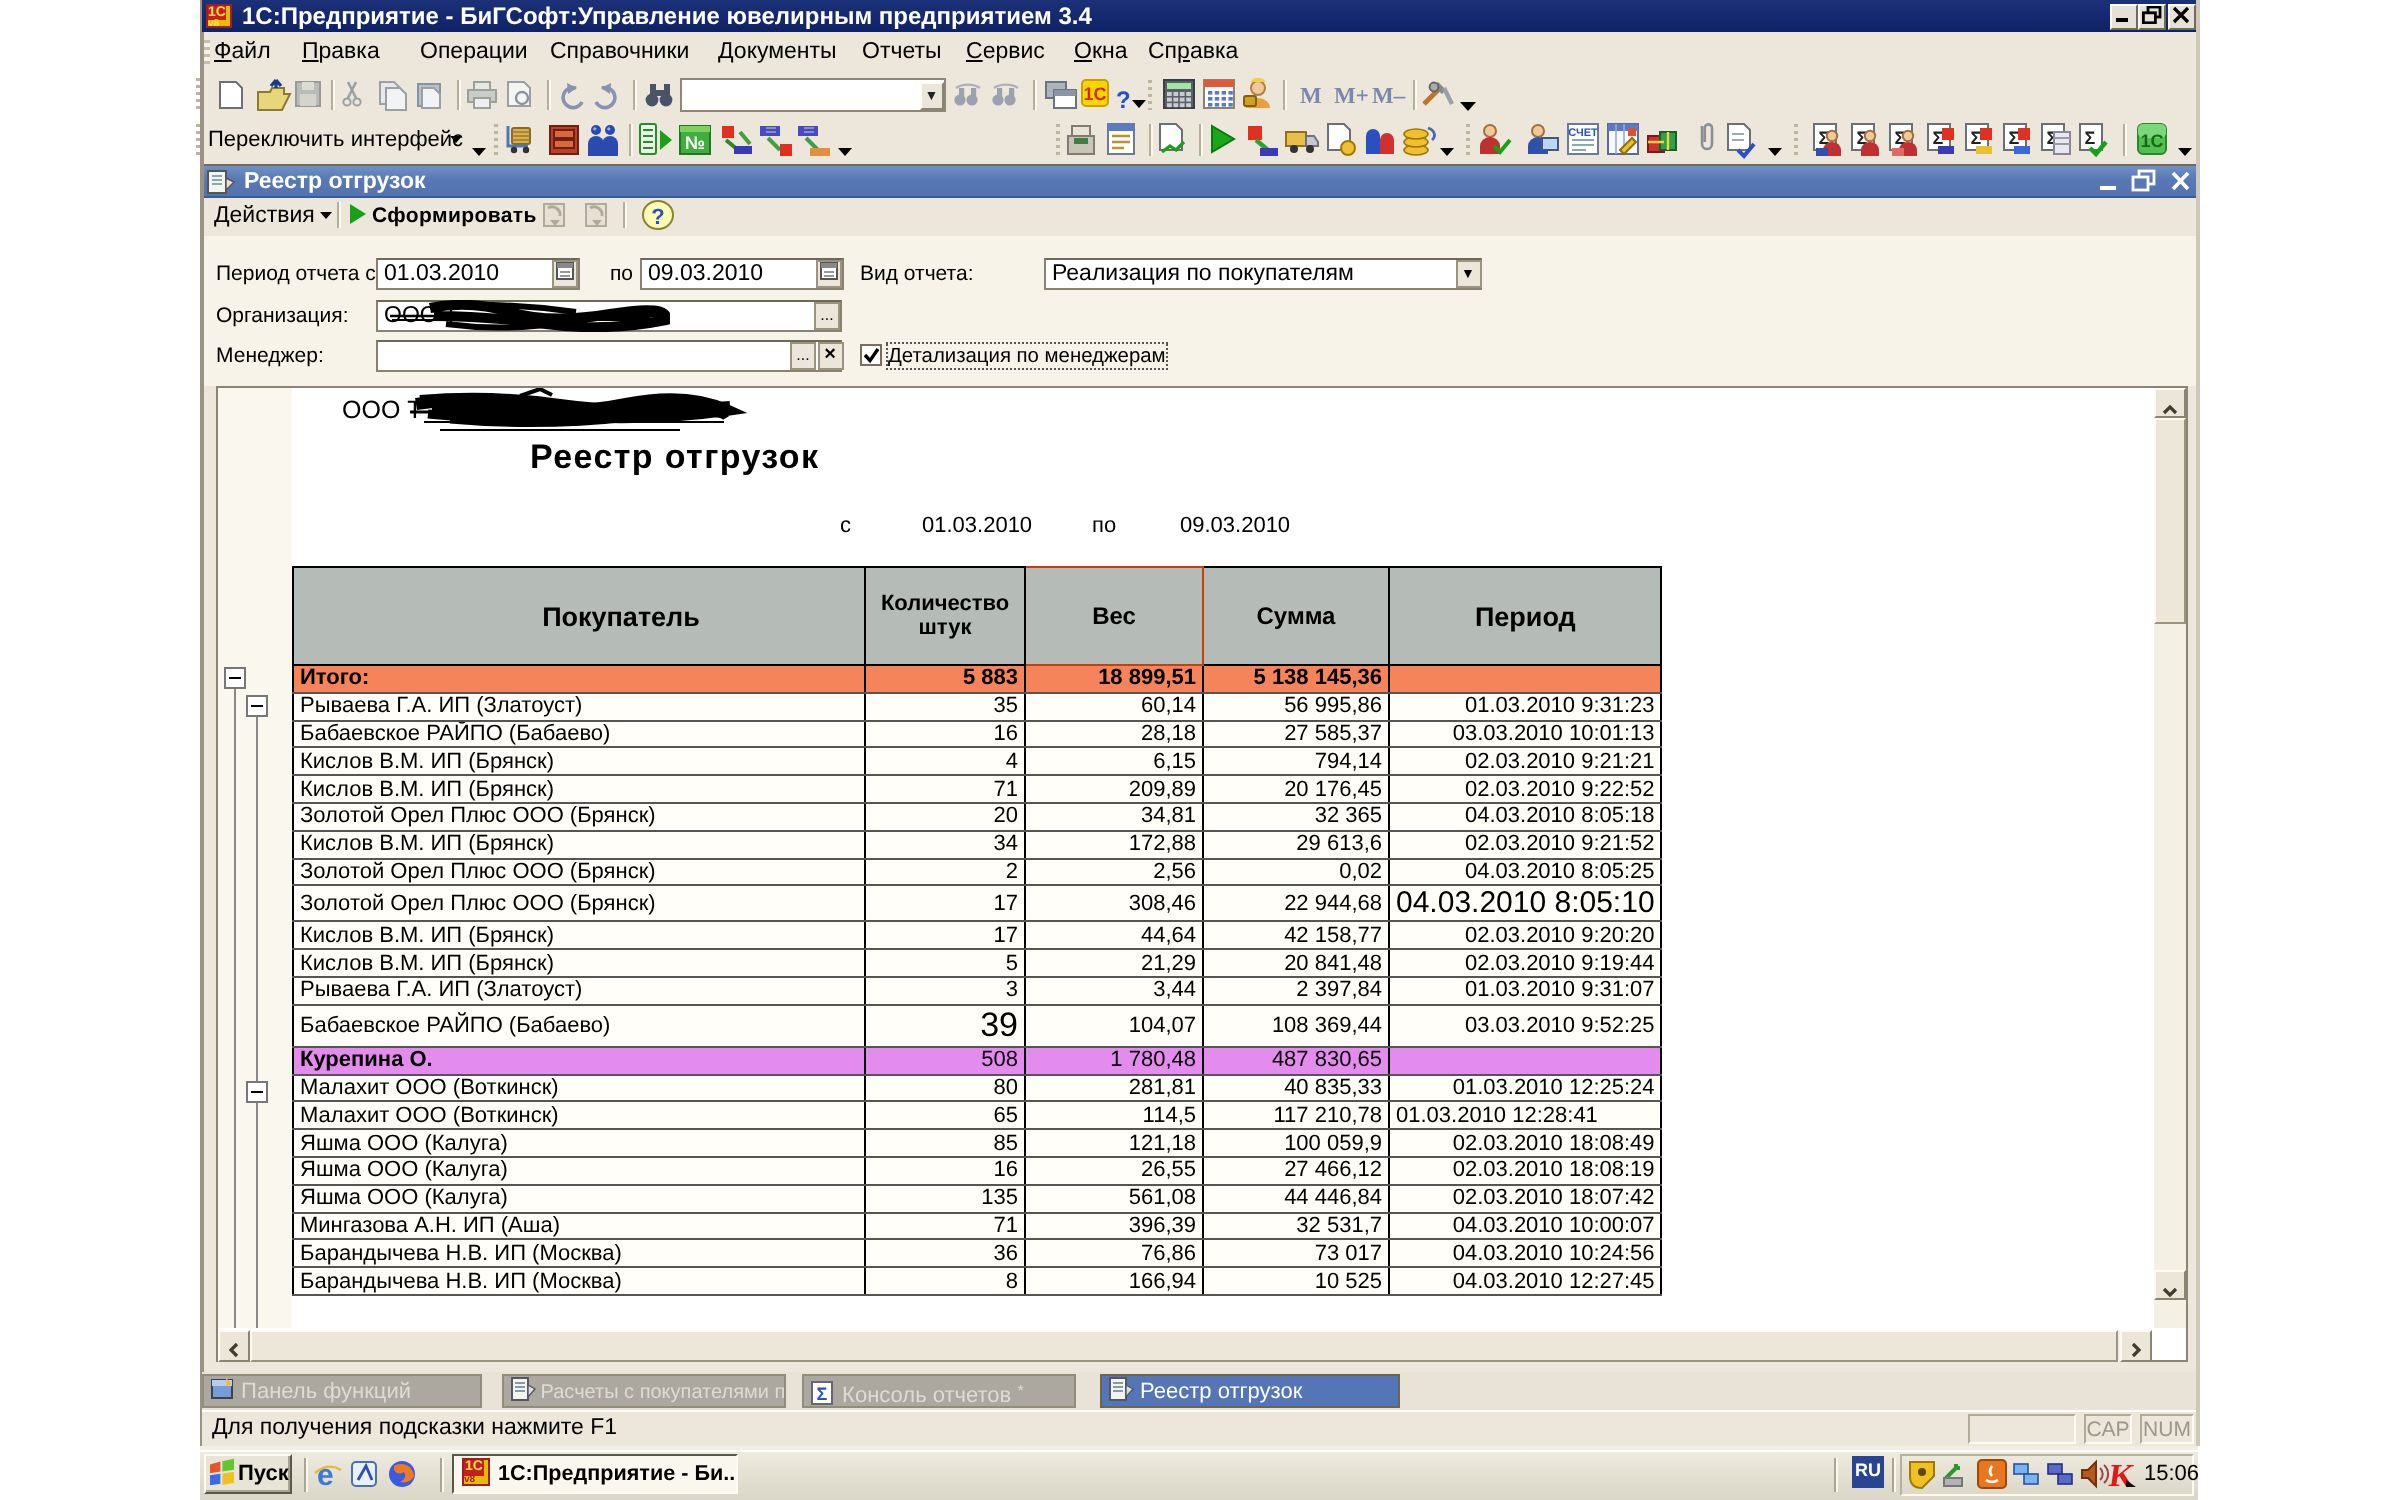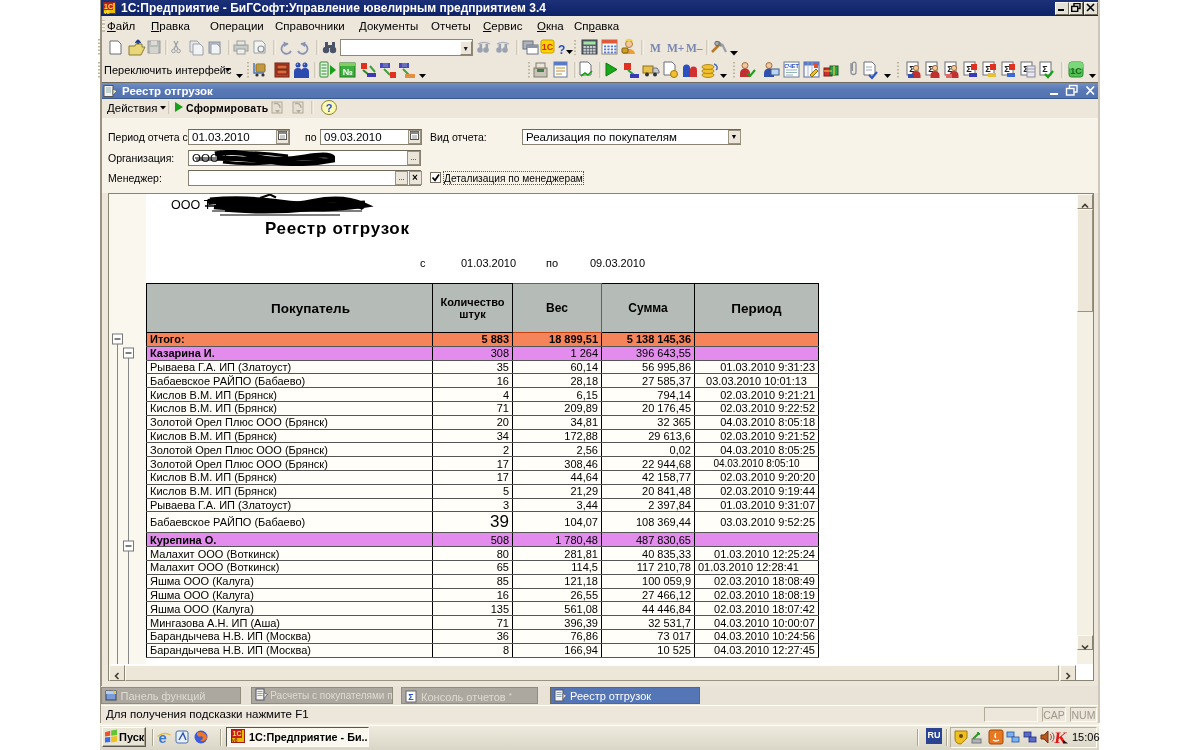--- a/index.html
+++ b/index.html
@@ -410,40 +410,33 @@
         <td style="border:1px solid #000;text-align:center;font-size:12px;font-weight:bold;">Сумма</td>
         <td style="border:1px solid #000;text-align:center;font-size:13.5px;font-weight:bold;">Период</td>
       </tr>
       <tr style="height:13.8px;background:#f6845b;">
         <td style="border-left:1px solid #000;border-right:1px solid #000;border-bottom:1px solid #555;font-size:11px;padding:0 3px;white-space:nowrap;overflow:hidden;font-weight:bold;">Итого:</td>
         <td style="border-left:1px solid #000;border-right:1px solid #000;border-bottom:1px solid #555;font-size:11px;padding:0 3px;white-space:nowrap;overflow:hidden;font-weight:bold;text-align:right;">5 883</td>
         <td style="border-left:1px solid #000;border-right:1px solid #000;border-bottom:1px solid #555;font-size:11px;padding:0 3px;white-space:nowrap;overflow:hidden;font-weight:bold;text-align:right;">18 899,51</td>
         <td style="border-left:1px solid #000;border-right:1px solid #000;border-bottom:1px solid #555;font-size:11px;padding:0 3px;white-space:nowrap;overflow:hidden;font-weight:bold;text-align:right;">5 138 145,36</td>
         <td style="border-left:1px solid #000;border-right:1px solid #000;border-bottom:1px solid #555;font-size:11px;padding:0 3px;white-space:nowrap;overflow:hidden;font-weight:bold;text-align:right;"></td>
       </tr>
-      <tr style="height:13.8px;background:#e38cee;">
-        <td style="border-left:1px solid #000;border-right:1px solid #000;border-bottom:1px solid #555;font-size:11px;padding:0 3px;white-space:nowrap;overflow:hidden;font-weight:bold;">Казарина И.</td>
-        <td style="border-left:1px solid #000;border-right:1px solid #000;border-bottom:1px solid #555;font-size:11px;padding:0 3px;white-space:nowrap;overflow:hidden;font-weight:normal;text-align:right;">308</td>
-        <td style="border-left:1px solid #000;border-right:1px solid #000;border-bottom:1px solid #555;font-size:11px;padding:0 3px;white-space:nowrap;overflow:hidden;font-weight:normal;text-align:right;">1 264</td>
-        <td style="border-left:1px solid #000;border-right:1px solid #000;border-bottom:1px solid #555;font-size:11px;padding:0 3px;white-space:nowrap;overflow:hidden;font-weight:normal;text-align:right;">396 643,55</td>
-        <td style="border-left:1px solid #000;border-right:1px solid #000;border-bottom:1px solid #555;font-size:11px;padding:0 3px;white-space:nowrap;overflow:hidden;font-weight:normal;text-align:right;"></td>
-      </tr>
       <tr style="height:13.8px;background:#fffef8;">
         <td style="border-left:1px solid #000;border-right:1px solid #000;border-bottom:1px solid #555;font-size:11px;padding:0 3px;white-space:nowrap;overflow:hidden;font-weight:normal;">Рываева Г.А. ИП (Златоуст)</td>
         <td style="border-left:1px solid #000;border-right:1px solid #000;border-bottom:1px solid #555;font-size:11px;padding:0 3px;white-space:nowrap;overflow:hidden;font-weight:normal;text-align:right;">35</td>
         <td style="border-left:1px solid #000;border-right:1px solid #000;border-bottom:1px solid #555;font-size:11px;padding:0 3px;white-space:nowrap;overflow:hidden;font-weight:normal;text-align:right;">60,14</td>
         <td style="border-left:1px solid #000;border-right:1px solid #000;border-bottom:1px solid #555;font-size:11px;padding:0 3px;white-space:nowrap;overflow:hidden;font-weight:normal;text-align:right;">56 995,86</td>
         <td style="border-left:1px solid #000;border-right:1px solid #000;border-bottom:1px solid #555;font-size:11px;padding:0 3px;white-space:nowrap;overflow:hidden;font-weight:normal;text-align:right;">01.03.2010 9:31:23</td>
       </tr>
       <tr style="height:13.8px;background:#fffef8;">
         <td style="border-left:1px solid #000;border-right:1px solid #000;border-bottom:1px solid #555;font-size:11px;padding:0 3px;white-space:nowrap;overflow:hidden;font-weight:normal;">Бабаевское РАЙПО (Бабаево)</td>
         <td style="border-left:1px solid #000;border-right:1px solid #000;border-bottom:1px solid #555;font-size:11px;padding:0 3px;white-space:nowrap;overflow:hidden;font-weight:normal;text-align:right;">16</td>
         <td style="border-left:1px solid #000;border-right:1px solid #000;border-bottom:1px solid #555;font-size:11px;padding:0 3px;white-space:nowrap;overflow:hidden;font-weight:normal;text-align:right;">28,18</td>
         <td style="border-left:1px solid #000;border-right:1px solid #000;border-bottom:1px solid #555;font-size:11px;padding:0 3px;white-space:nowrap;overflow:hidden;font-weight:normal;text-align:right;">27 585,37</td>
-        <td style="border-left:1px solid #000;border-right:1px solid #000;border-bottom:1px solid #555;font-size:11px;padding:0 3px;white-space:nowrap;overflow:hidden;font-weight:normal;text-align:center;">03.03.2010 10:01:13</td>
+        <td style="border-left:1px solid #000;border-right:1px solid #000;border-bottom:1px solid #555;font-size:11px;padding:0 3px;white-space:nowrap;overflow:hidden;font-weight:normal;text-align:right;">03.03.2010 10:01:13</td>
       </tr>
       <tr style="height:13.8px;background:#fffef8;">
         <td style="border-left:1px solid #000;border-right:1px solid #000;border-bottom:1px solid #555;font-size:11px;padding:0 3px;white-space:nowrap;overflow:hidden;font-weight:normal;">Кислов В.М. ИП (Брянск)</td>
         <td style="border-left:1px solid #000;border-right:1px solid #000;border-bottom:1px solid #555;font-size:11px;padding:0 3px;white-space:nowrap;overflow:hidden;font-weight:normal;text-align:right;">4</td>
         <td style="border-left:1px solid #000;border-right:1px solid #000;border-bottom:1px solid #555;font-size:11px;padding:0 3px;white-space:nowrap;overflow:hidden;font-weight:normal;text-align:right;">6,15</td>
         <td style="border-left:1px solid #000;border-right:1px solid #000;border-bottom:1px solid #555;font-size:11px;padding:0 3px;white-space:nowrap;overflow:hidden;font-weight:normal;text-align:right;">794,14</td>
         <td style="border-left:1px solid #000;border-right:1px solid #000;border-bottom:1px solid #555;font-size:11px;padding:0 3px;white-space:nowrap;overflow:hidden;font-weight:normal;text-align:right;">02.03.2010 9:21:21</td>
       </tr>
       <tr style="height:13.8px;background:#fffef8;">
         <td style="border-left:1px solid #000;border-right:1px solid #000;border-bottom:1px solid #555;font-size:11px;padding:0 3px;white-space:nowrap;overflow:hidden;font-weight:normal;">Кислов В.М. ИП (Брянск)</td>
@@ -471,21 +464,21 @@
         <td style="border-left:1px solid #000;border-right:1px solid #000;border-bottom:1px solid #555;font-size:11px;padding:0 3px;white-space:nowrap;overflow:hidden;font-weight:normal;text-align:right;">2</td>
         <td style="border-left:1px solid #000;border-right:1px solid #000;border-bottom:1px solid #555;font-size:11px;padding:0 3px;white-space:nowrap;overflow:hidden;font-weight:normal;text-align:right;">2,56</td>
         <td style="border-left:1px solid #000;border-right:1px solid #000;border-bottom:1px solid #555;font-size:11px;padding:0 3px;white-space:nowrap;overflow:hidden;font-weight:normal;text-align:right;">0,02</td>
         <td style="border-left:1px solid #000;border-right:1px solid #000;border-bottom:1px solid #555;font-size:11px;padding:0 3px;white-space:nowrap;overflow:hidden;font-weight:normal;text-align:right;">04.03.2010 8:05:25</td>
       </tr>
       <tr style="height:13.8px;background:#fffef8;">
         <td style="border-left:1px solid #000;border-right:1px solid #000;border-bottom:1px solid #555;font-size:11px;padding:0 3px;white-space:nowrap;overflow:hidden;font-weight:normal;">Золотой Орел Плюс ООО (Брянск)</td>
         <td style="border-left:1px solid #000;border-right:1px solid #000;border-bottom:1px solid #555;font-size:11px;padding:0 3px;white-space:nowrap;overflow:hidden;font-weight:normal;text-align:right;">17</td>
         <td style="border-left:1px solid #000;border-right:1px solid #000;border-bottom:1px solid #555;font-size:11px;padding:0 3px;white-space:nowrap;overflow:hidden;font-weight:normal;text-align:right;">308,46</td>
         <td style="border-left:1px solid #000;border-right:1px solid #000;border-bottom:1px solid #555;font-size:11px;padding:0 3px;white-space:nowrap;overflow:hidden;font-weight:normal;text-align:right;">22 944,68</td>
-        <td style="border-left:1px solid #000;border-right:1px solid #000;border-bottom:1px solid #555;font-size:10px;padding:0 3px;white-space:nowrap;overflow:hidden;font-weight:normal;text-align:center;">04.03.2010 8:05:10</td>
+        <td style="border-left:1px solid #000;border-right:1px solid #000;border-bottom:1px solid #555;font-size:15px;padding:0 3px;white-space:nowrap;overflow:hidden;font-weight:normal;text-align:left;">04.03.2010 8:05:10</td>
       </tr>
       <tr style="height:13.8px;background:#fffef8;">
         <td style="border-left:1px solid #000;border-right:1px solid #000;border-bottom:1px solid #555;font-size:11px;padding:0 3px;white-space:nowrap;overflow:hidden;font-weight:normal;">Кислов В.М. ИП (Брянск)</td>
         <td style="border-left:1px solid #000;border-right:1px solid #000;border-bottom:1px solid #555;font-size:11px;padding:0 3px;white-space:nowrap;overflow:hidden;font-weight:normal;text-align:right;">17</td>
         <td style="border-left:1px solid #000;border-right:1px solid #000;border-bottom:1px solid #555;font-size:11px;padding:0 3px;white-space:nowrap;overflow:hidden;font-weight:normal;text-align:right;">44,64</td>
         <td style="border-left:1px solid #000;border-right:1px solid #000;border-bottom:1px solid #555;font-size:11px;padding:0 3px;white-space:nowrap;overflow:hidden;font-weight:normal;text-align:right;">42 158,77</td>
         <td style="border-left:1px solid #000;border-right:1px solid #000;border-bottom:1px solid #555;font-size:11px;padding:0 3px;white-space:nowrap;overflow:hidden;font-weight:normal;text-align:right;">02.03.2010 9:20:20</td>
       </tr>
       <tr style="height:13.8px;background:#fffef8;">
         <td style="border-left:1px solid #000;border-right:1px solid #000;border-bottom:1px solid #555;font-size:11px;padding:0 3px;white-space:nowrap;overflow:hidden;font-weight:normal;">Кислов В.М. ИП (Брянск)</td>

